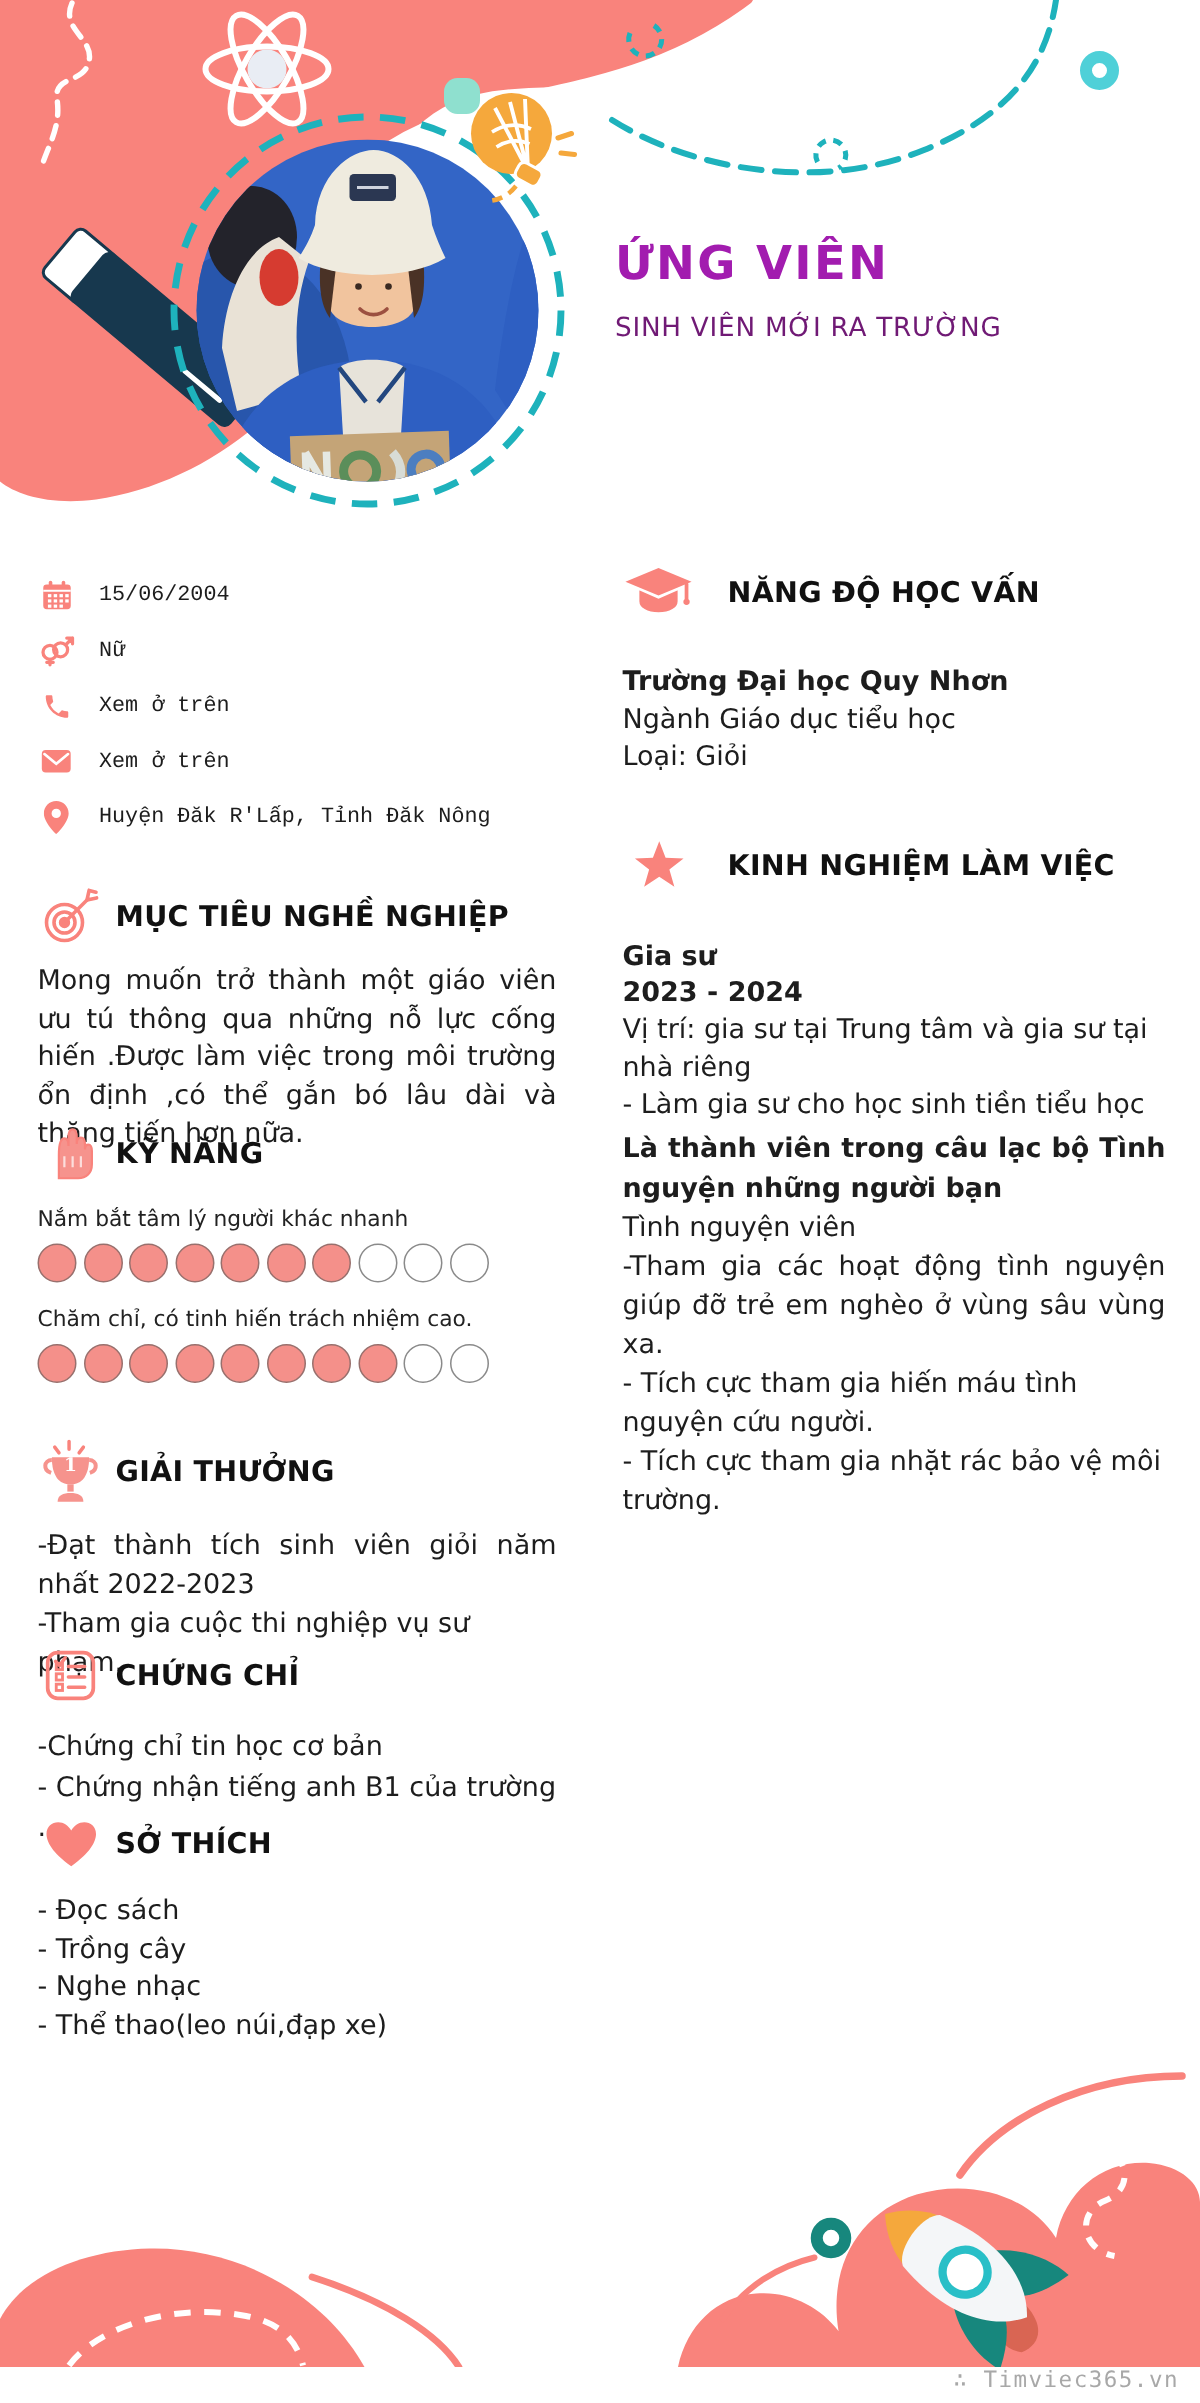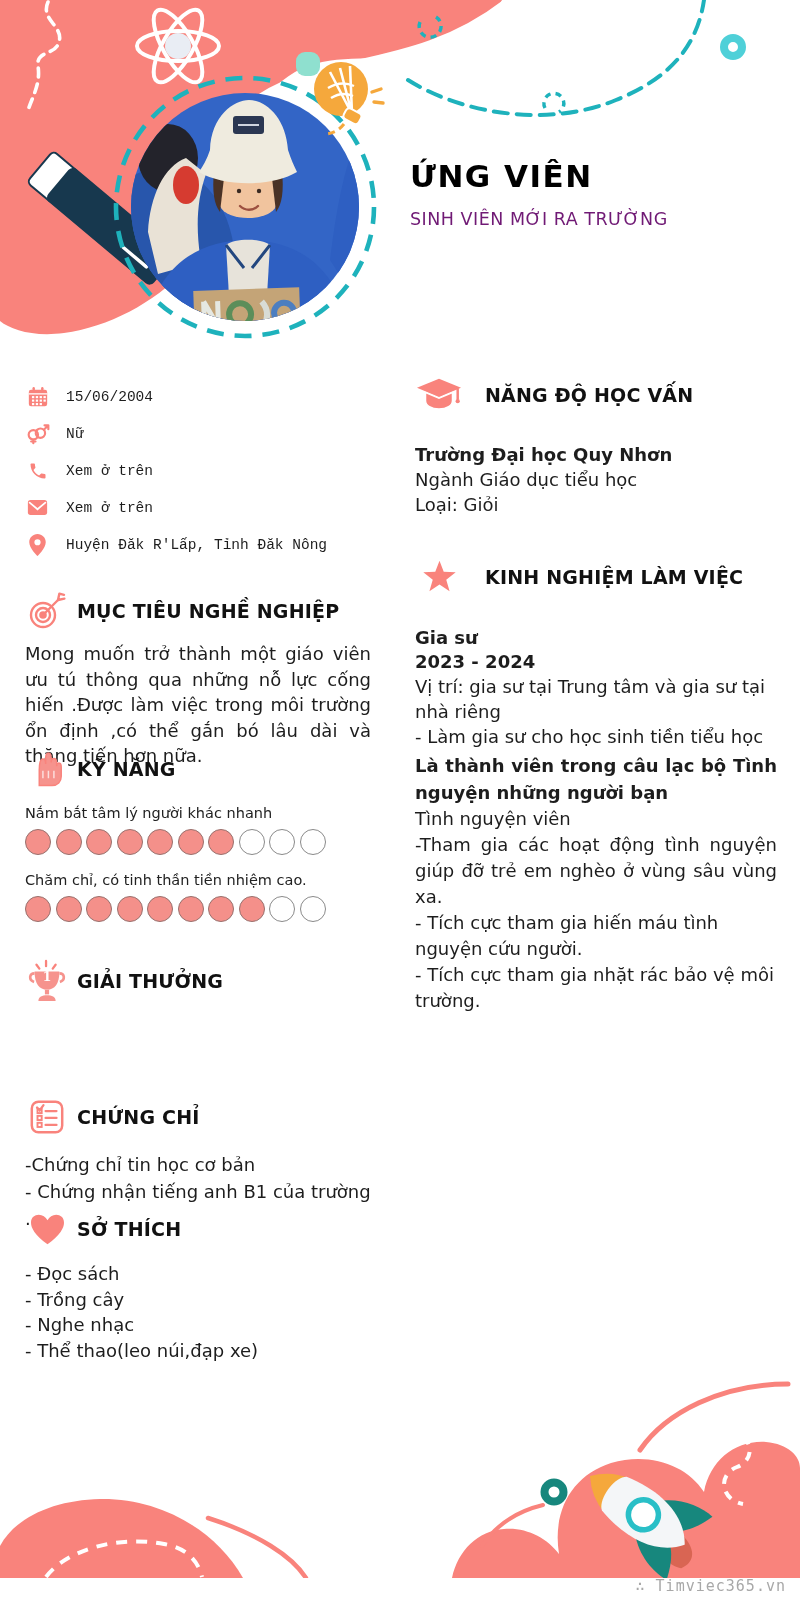--- a/index.html
+++ b/index.html
@@ -3,21 +3,21 @@
 <meta charset="utf-8">
 <style>
   * { margin:0; padding:0; box-sizing:border-box; }
   body { background:#fff; font-family:"DejaVu Sans","Liberation Sans",sans-serif; }
   .page { position:relative; width:800px; height:1602px; background:#fff; overflow:hidden; margin:0 auto; }
   .abs { position:absolute; }
   svg { display:block; }
 
   
   .title-block { position:absolute; left:410px; top:158px; }
-  .title-block h1 { font-size:31px; font-weight:700; letter-spacing:1.5px; color:#000000; }
+  .title-block h1 { font-size:31px; font-weight:700; letter-spacing:1.5px; color:#a21caf; }
   .title-block .subtitle { margin-top:15px; font-size:17.5px; letter-spacing:.5px; color:#701a75; }
 
   
   .sec { position:absolute; color:#222; }
   .sec-head { display:flex; align-items:center; gap:8px; min-height:46px; }
   .sec-icon { width:44px; display:flex; justify-content:center; align-items:center; flex:0 0 44px; }
   .sec-head h2 { font-size:19px; font-weight:700; color:#111; letter-spacing:.2px; white-space:nowrap; }
   .right-col .sec-icon { width:48px; flex-basis:48px; margin-right:14px; }
 
   .body-txt { font-size:18px; line-height:25.5px; color:#1d1d1d; }
@@ -218,21 +218,21 @@
         <span class="dot filled"></span>
         <span class="dot filled"></span>
         <span class="dot filled"></span>
         <span class="dot filled"></span>
         <span class="dot filled"></span>
         <span class="dot filled"></span>
         <span class="dot"></span>
         <span class="dot"></span>
         <span class="dot"></span>
       </div>
-    <div class="skill-label" style="margin-top:17px">Chăm chỉ, có tinh thần tiền nhiệm cao.</div>
+    <div class="skill-label" style="margin-top:17px">Chăm chỉ, có tinh hiến trách nhiệm cao.</div>
     <div class="dots">
         <span class="dot filled"></span>
         <span class="dot filled"></span>
         <span class="dot filled"></span>
         <span class="dot filled"></span>
         <span class="dot filled"></span>
         <span class="dot filled"></span>
         <span class="dot filled"></span>
         <span class="dot filled"></span>
         <span class="dot"></span>
@@ -248,20 +248,24 @@
               <path d="M12,7 L15,11 M22,3 V8.5 M32,7 L29,11"></path>
             </g>
             <path d="M10,14 H36 C36,27 31,33 23,33 C15,33 10,27 10,14 Z" fill="#F6938D"></path>
             <path d="M10,16 C4.5,16 3.5,23 9.5,25 M36,16 C41.5,16 42.5,23 36.5,25" stroke="#F6938D" stroke-width="2.8" fill="none"></path>
             <rect x="20.8" y="33" width="4.4" height="5" fill="#F6938D"></rect>
             <path d="M14,45 C14,40.5 18,39 23,39 C28,39 32,40.5 32,45 Z" fill="#F6938D"></path>
             <text x="23" y="24" text-anchor="middle" font-size="13" font-weight="bold" fill="#ffffff" font-family="DejaVu Serif, serif">1</text>
           </svg>
       </span>
       <h2>GIẢI THƯỞNG</h2>
+    </div>
+    <div style="margin-top:12px">
+      <p class="body-txt just" style="line-height:26px">-Đạt thành tích sinh viên giỏi năm nhất 2022-2023</p>
+      <p class="body-txt" style="line-height:26px">-Tham gia cuộc thi nghiệp vụ sư phạm.</p>
     </div>
   </div>
 
   <div class="sec" style="left:25px;top:1094px;width:346px">
     <div class="sec-head">
       <span class="sec-icon">
         <svg width="38" height="38" viewBox="0 0 40 40" fill="none" stroke="#F9837C">
             <rect x="4" y="4" width="32" height="32" rx="7" stroke-width="2.6"></rect>
             <g stroke-width="2">
               <rect x="10" y="11.5" width="4.4" height="4.4"></rect>

